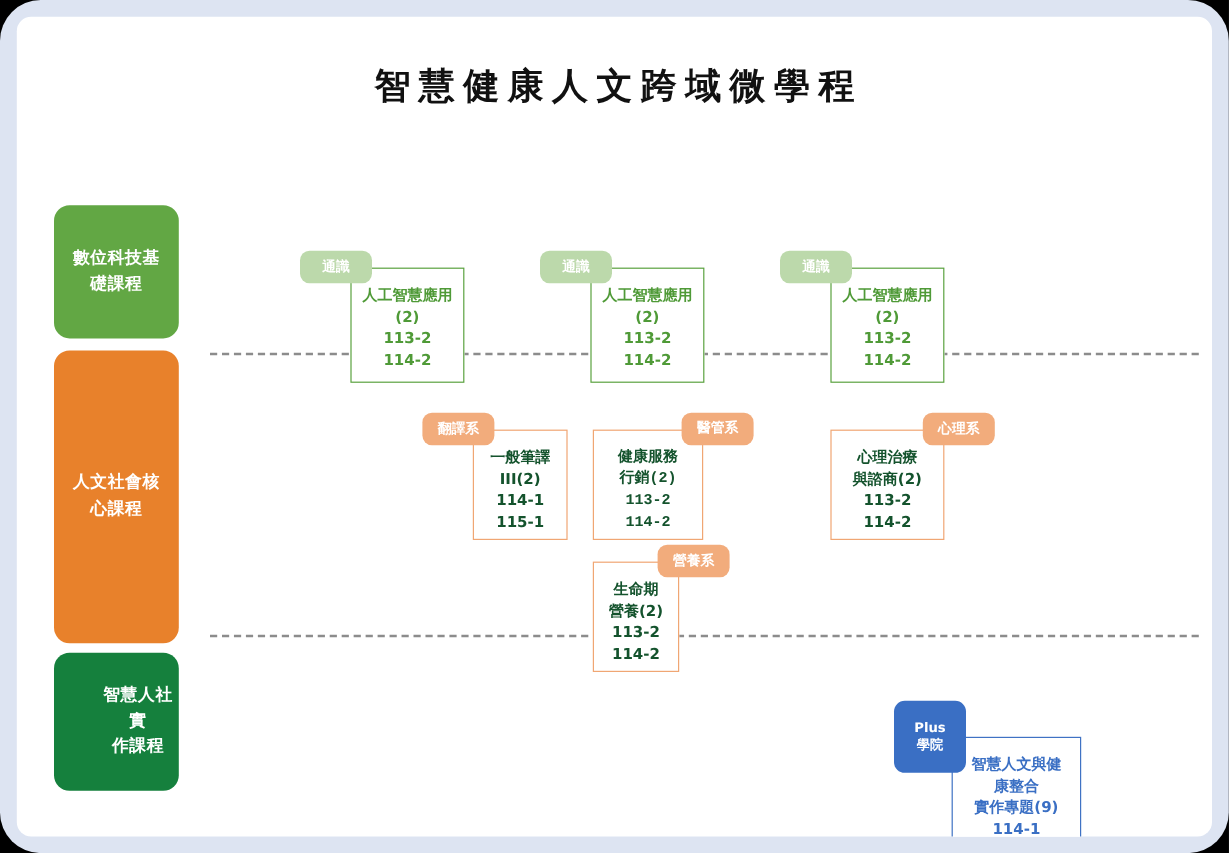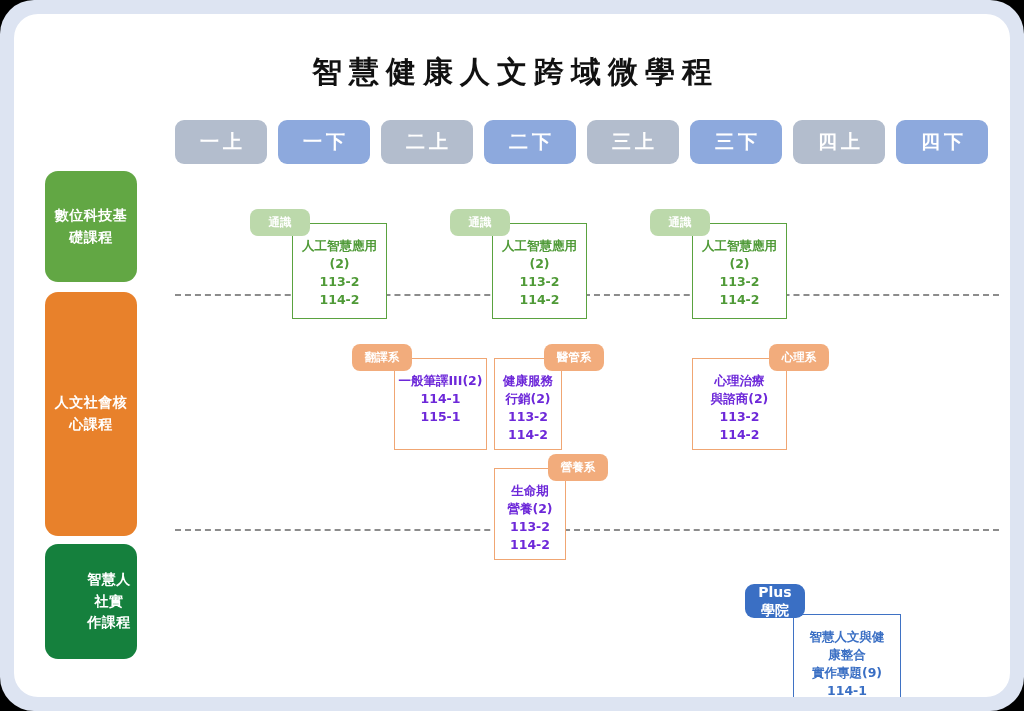--- a/index.html
+++ b/index.html
@@ -20,21 +20,21 @@
     width: 1024px; height: 711px;
     background: #dde4f2;
     border-radius: 34px;
     overflow: hidden;
   }
   #canvas {
     position: absolute;
     left: 14px; top: 14px;
     width: 996px; height: 683px;
     background: #ffffff;
-    border-radius: 24px;
+    border-radius: 12px;
     overflow: hidden;
   }
 
   
   #page-title {
     position: absolute;
     left: 0; top: 38px;
     width: 996px;
     text-align: center;
     font-size: 30px;
@@ -67,21 +67,21 @@
     align-items: center;
     justify-content: center;
   }
   .semester-chip.gray { background: #b3bdcd; }
   .semester-chip.blue { background: #8da9dd; }
 
   
   .category-block {
     position: absolute;
     left: 31px;
-    width: 92px;
+    width: 104px;
     border-radius: 13px;
     color: #ffffff;
     font-size: 14px;
     font-weight: bold;
     line-height: 1.55;
     letter-spacing: 0.5px;
     display: flex;
     align-items: center;
     justify-content: center;
     text-align: center;
@@ -146,66 +146,40 @@
   .course-box .dept-tag.tag-left  { left: 0; }
   .course-box .dept-tag.tag-right { right: 0; }
 
   
   .course-box.theme-green .box-body { border-color: #5aa23f; }
   .course-box.theme-green .box-text { color: #4f9a37; }
   .course-box.theme-green .dept-tag { background: #bcd9ab; color: #ffffff; }
 
   
   .course-box.theme-orange .box-body { border-color: #f0a673; }
-  .course-box.theme-orange .box-text { color: #6d28d9; }
+  .course-box.theme-orange .box-text { color: #14532d; }
   .course-box.theme-orange .dept-tag { background: #f2ac7c; color: #ffffff; }
 
   
   .course-box.theme-blue .box-body { border-color: #3f72c4; }
   .course-box.theme-blue .box-text { color: #3a6fc4; }
   .course-box.theme-blue .dept-tag {
     background: #3a6fc4; color: #ffffff;
-    height: 34px; border-radius: 9px; font-size: 14px; line-height: 1.3;
+    height: 60px; border-radius: 9px; font-size: 11px; line-height: 1.3;
   }
   .course-box.theme-blue .dept-tag.tag-plus { top: -16px; }
 </style>
 </head>
 <body>
 
 <div id="frame">
   <div id="canvas">
 
     <h1 id="page-title">智慧健康人文跨域微學程</h1>
 
-    <div id="semester-row">
-        <div class="semester-chip gray" style="left: 0px; background: rgb(179, 189, 205);">
-          <span>一上</span>
-        </div>
-        <div class="semester-chip blue" style="left: 103px; background: rgb(141, 169, 221);">
-          <span>一下</span>
-        </div>
-        <div class="semester-chip gray" style="left: 206px; background: rgb(179, 189, 205);">
-          <span>二上</span>
-        </div>
-        <div class="semester-chip blue" style="left: 309px; background: rgb(141, 169, 221);">
-          <span>二下</span>
-        </div>
-        <div class="semester-chip gray" style="left: 412px; background: rgb(179, 189, 205);">
-          <span>三上</span>
-        </div>
-        <div class="semester-chip blue" style="left: 515px; background: rgb(141, 169, 221);">
-          <span>三下</span>
-        </div>
-        <div class="semester-chip gray" style="left: 618px; background: rgb(179, 189, 205);">
-          <span>四上</span>
-        </div>
-        <div class="semester-chip blue" style="left: 721px; background: rgb(141, 169, 221);">
-          <span>四下</span>
-        </div>
-      </div>
 
     <div class="separator sep-1"></div>
     <div class="separator sep-2"></div>
 
     <div id="category-layer">
         <div class="category-block cat-green" style="background: rgb(98, 167, 68);">
           <span style="white-space: pre-line;">數位科技基
 礎課程</span>
         </div>
         <div class="category-block cat-orange" style="background: rgb(232, 129, 43);">
@@ -242,30 +216,30 @@
         <div class="course-box theme-green" style="left: 678px; top: 171px; width: 95px; height: 110px;">
           <div class="box-body"></div>
           <div class="dept-tag tag-left" style="left: -42px;">通識</div>
           <div class="box-text">
             <div style="white-space: pre-line;">人工智慧應用
 (2)</div>
             <div style="white-space: pre-line;">113-2
 114-2</div>
           </div>
         </div>
-        <div class="course-box theme-orange" style="left: 380px; top: 306px; width: 93px; height: 106px;">
+        <div class="course-box theme-orange" style="left: 380px; top: 306px; width: 79px; height: 106px;">
           <div class="box-body"></div>
           <div class="dept-tag tag-left" style="left: -42px;">翻譯系</div>
           <div class="box-text">
             <div style="white-space: pre-line;">一般筆譯III(2)</div>
             <div style="white-space: pre-line;">114-1
 115-1</div>
           </div>
         </div>
-        <div class="course-box theme-orange" style="left: 480px; top: 306px; width: 68px; height: 106px;">
+        <div class="course-box theme-orange" style="left: 480px; top: 306px; width: 92px; height: 106px; font-family: Liberation Mono, monospace;">
           <div class="box-body"></div>
           <div class="dept-tag tag-right" style="right: -42px;">醫管系</div>
           <div class="box-text">
             <div style="white-space: pre-line;">健康服務
 行銷(2)</div>
             <div style="white-space: pre-line;">113-2
 114-2</div>
           </div>
         </div>
         <div class="course-box theme-orange" style="left: 480px; top: 416px; width: 72px; height: 106px;">

